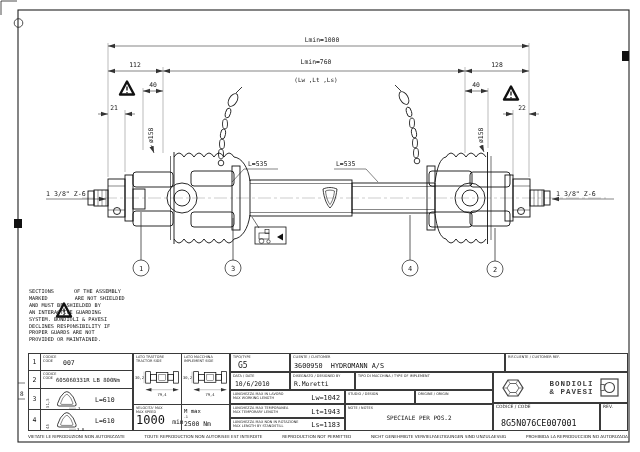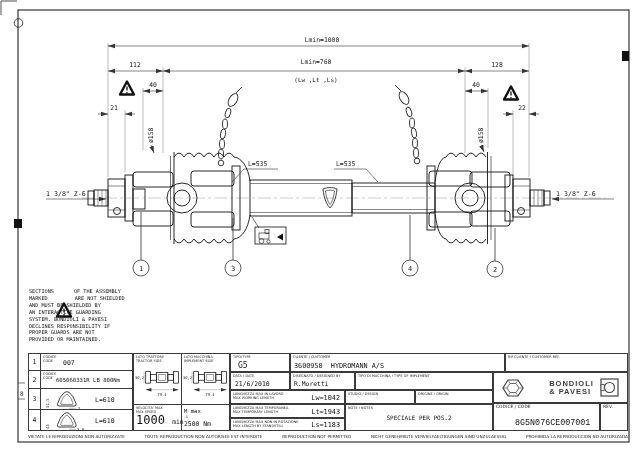--- a/index.html
+++ b/index.html
@@ -13,21 +13,21 @@
   .num{display:flex;align-items:center;justify-content:center;font-family:"DejaVu Sans Mono",monospace;font-size:6.5px;}
   
   #warning{left:29px;top:284px;width:120px;position:absolute;}
   #warn-title{font-family:"DejaVu Sans Mono",monospace;font-weight:bold;font-size:8.5px;letter-spacing:.5px;}
   .wline{font-family:"DejaVu Sans Mono",monospace;font-size:5.2px;line-height:6.9px;white-space:pre;display:flex;}
   .wgap1{display:inline-block;width:20px;}
   .wgap2{display:inline-block;width:27px;}
   
   #disclaimer{left:28px;top:431px;width:600px;height:11px;position:absolute;display:flex;
     justify-content:space-between;align-items:center;font-size:4.2px;color:#222;white-space:nowrap;}
-  .brand{font-size:7.5px;font-weight:bold;letter-spacing:1px;color:#3d3d3d;line-height:8px;font-family:Liberation Sans, sans-serif;margin-left:19px;}
+  .brand{font-size:7.5px;font-weight:bold;letter-spacing:1px;color:#3d3d3d;line-height:8px;font-family:Liberation Mono, monospace;margin-left:19px;}
   sup.exp{font-size:3.6px;font-family:"DejaVu Sans Mono",monospace;}
 </style>
 </head>
 <body>
 
 <svg id="art" width="640" height="452" viewBox="0 0 640 452">
   <defs>
     <marker id="ae" markerUnits="userSpaceOnUse" markerWidth="8" markerHeight="6" refX="7" refY="3" orient="auto">
       <path d="M0,0.8 L7,3 L0,5.2 Z" fill="#333"></path>
     </marker>
@@ -312,21 +312,21 @@
 </div>
 <div class="cell" style="left:290px;top:353px;width:215px;height:19px;">
   <div class="mlabel">CLIENTE / CUSTOMER</div>
   <div class="val" style="position:absolute;left:3px;bottom:1.5px;font-size:6.8px;">3600950  HYDROMANN A/S</div>
 </div>
 <div class="cell" style="left:505px;top:353px;width:123px;height:19px;">
   <div class="mlabel">RIF.CLIENTE / CUSTOMER REF.</div>
 </div>
 <div class="cell" style="left:230px;top:372px;width:60px;height:18px;">
   <div class="mlabel">DATA / DATE</div>
-  <div class="val" style="position:absolute;left:4px;bottom:1.5px;font-size:6.4px;">21/6/2010</div>
+  <div class="val" style="position:absolute;left:4px;bottom:1.5px;font-size:6.4px;">10/6/2010</div>
 </div>
 <div class="cell" style="left:290px;top:372px;width:65px;height:18px;">
   <div class="mlabel">DISEGNATO / DESIGNED BY</div>
   <div class="val" style="position:absolute;left:3px;bottom:1.5px;font-size:6.4px;">R.Moretti</div>
 </div>
 <div class="cell" style="left:355px;top:372px;width:138px;height:18px;">
   <div class="mlabel">TIPO DI MACCHINA / TYPE OF IMPLEMENT</div>
 </div>
 <div class="cell" style="left:230px;top:390px;width:115px;height:14px;">
   <div class="mlabel"><span>LUNGHEZZA MAX IN LAVORO</span><br><span>MAX WORKING LENGTH</span></div>
@@ -361,21 +361,21 @@
     <div class="brand">&amp; PAVESI</div>
   </div>
   <svg width="19" height="19" viewBox="0 0 19 19">
     <rect x="1" y="1" width="17" height="17" fill="none" stroke="#444" stroke-width="1.2"></rect>
     <circle cx="9.5" cy="9.5" r="5" fill="none" stroke="#444" stroke-width="1.1"></circle>
     <rect x="1" y="6.5" width="3.2" height="6" fill="#fff" stroke="#444" stroke-width="0.8"></rect>
   </svg>
 </div>
 <div class="cell" style="left:493px;top:403px;width:107px;height:28px;">
   <div class="mlabel" style="font-size:4.4px;">CODICE / CODE</div>
-  <div class="val" style="position:absolute;left:21px;bottom:2px;font-size:8.4px;font-family:Liberation Mono, monospace;">8G5N076CE007001</div>
+  <div class="val" style="position:absolute;left:7px;bottom:2px;font-size:8.4px;">8G5N076CE007001</div>
 </div>
 <div class="cell" style="left:600px;top:403px;width:28px;height:28px;">
   <div class="mlabel" style="font-size:4.4px;">REV.</div>
 </div>
 
 <div id="disclaimer">
   <span>VIETATE LE RIPRODUZIONI NON AUTORIZZATE</span>
   <span>TOUTE REPRODUCTION NON AUTORISEE EST INTERDITE</span>
   <span>REPRODUCTION NOT PERMITTED</span>
   <span>NICHT GENEHMIGTE VERVIELFAELTIGUNGEN SIND UNZULAESSIG</span>

